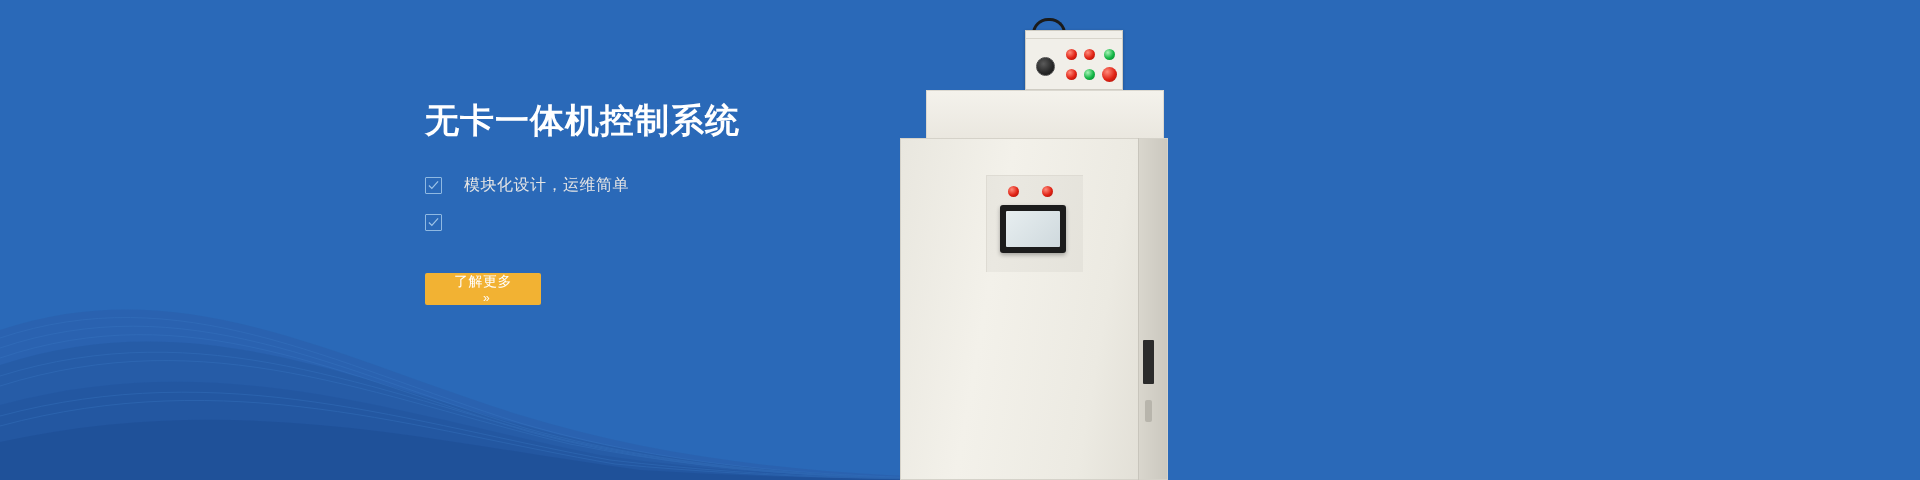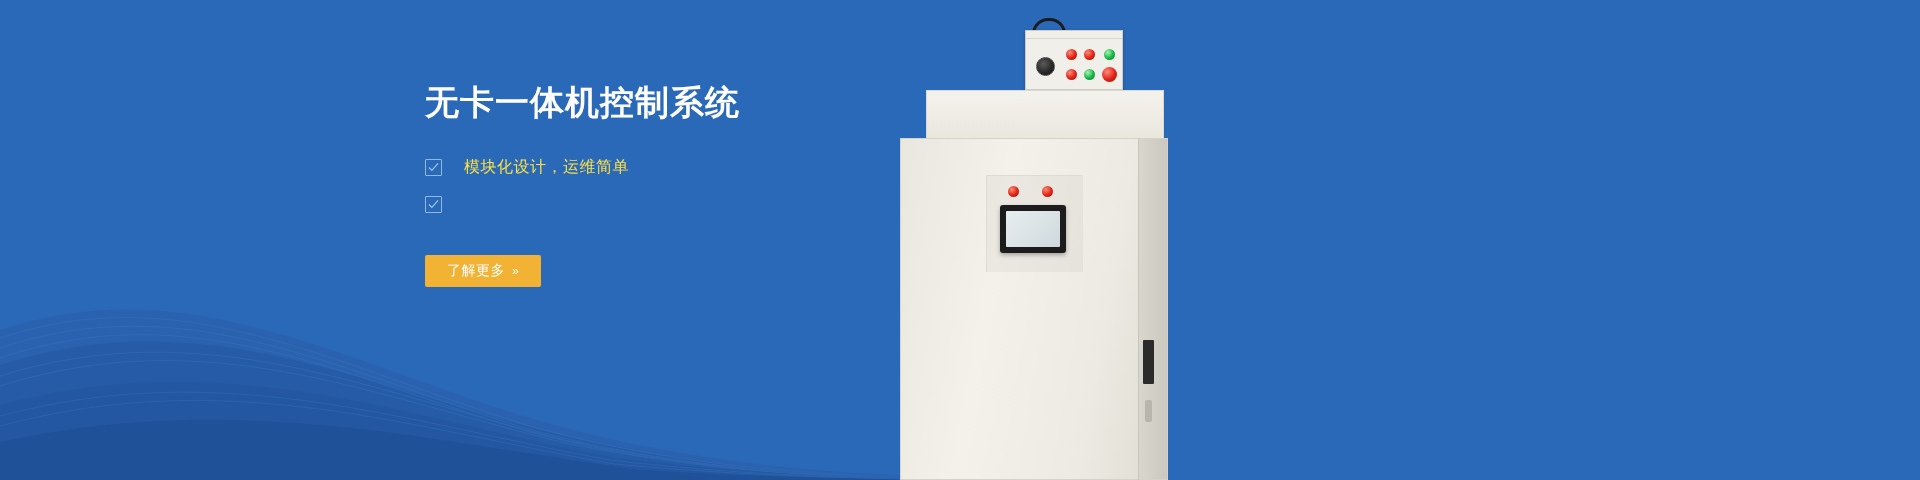--- a/index.html
+++ b/index.html
@@ -29,21 +29,21 @@
     width: 1100px;
     height: 300px;
     pointer-events: none;
   }
   .waves svg { display: block; width: 100%; height: 100%; }
 
   
   .content {
     position: absolute;
     left: 425px;
-    top: 82px;
+    top: 100px;
     width: 520px;
   }
   .hero-title {
     font-size: 34px;
     font-weight: bold;
     color: #ffffff;
     letter-spacing: 1px;
     line-height: 1.2;
     margin: 0 0 34px 0;
     white-space: nowrap;
@@ -70,41 +70,42 @@
     box-sizing: border-box;
   }
   .checkbox-icon svg {
     position: absolute;
     left: 2px;
     top: 2px;
     width: 11px;
     height: 11px;
   }
   .feature-text {
-    color: #fde047;
+    color: #e5e5e5;
     font-size: 16px;
     letter-spacing: 0.5px;
     white-space: nowrap;
   }
 
   .cta-button {
     display: inline-flex;
     align-items: center;
     justify-content: center;
     margin-top: 24px;
     background: #f2b233;
     color: #ffffff;
     font-size: 14px;
     width: 116px;
     height: 32px;
     border: none;
     border-radius: 2px;
     cursor: pointer;
     letter-spacing: 0.5px;
     font-family: "Liberation Sans", "DejaVu Sans", sans-serif;
+    flex-direction: column;
   }
   .cta-arrow {
     margin-left: 7px;
     font-size: 12px;
     opacity: 0.95;
   }
 
   
   .product {
     position: absolute;

